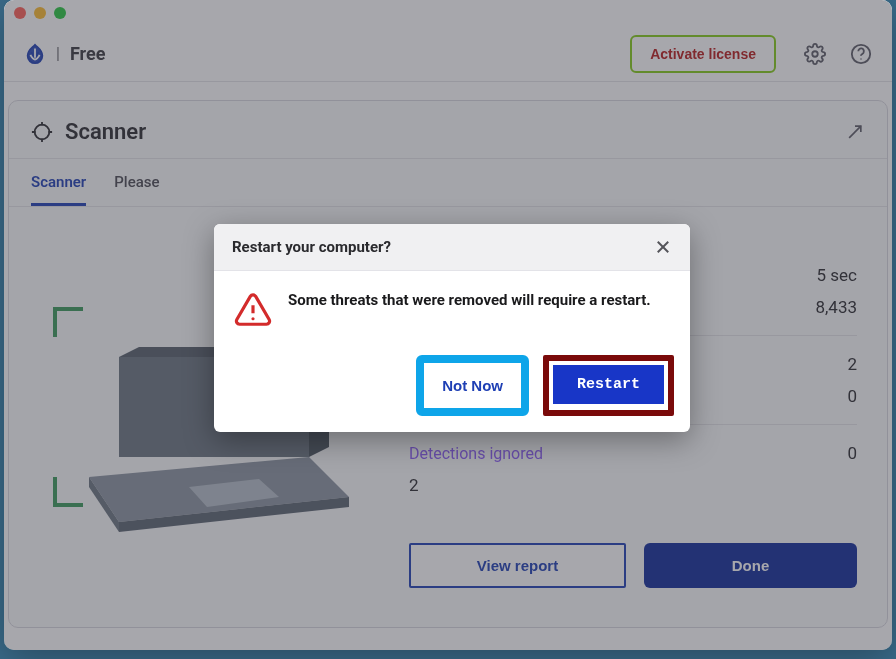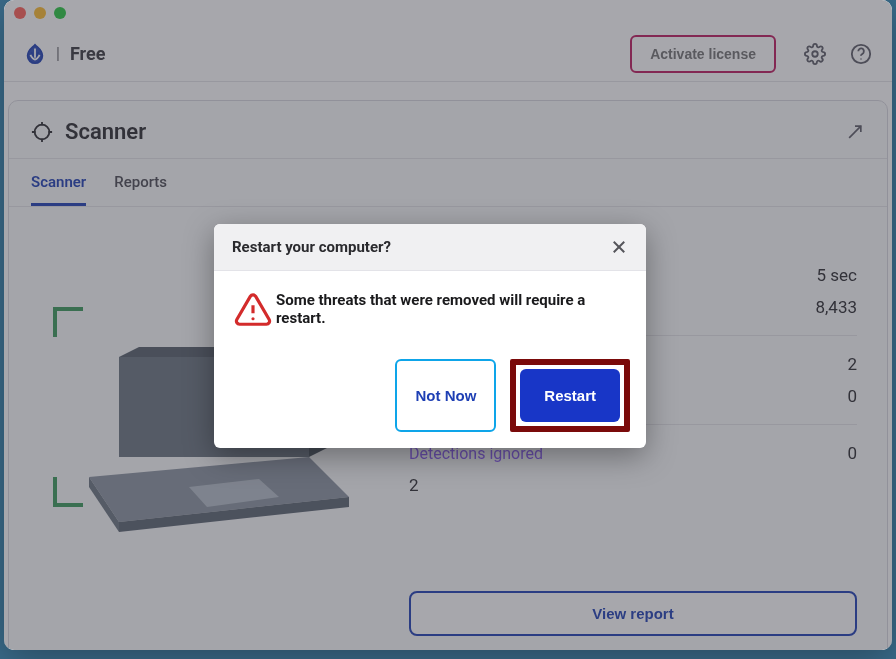--- a/index.html
+++ b/index.html
@@ -42,22 +42,22 @@
       border-bottom: 1px solid #e3e3e8;
     }
     .logo-m {
       width: 22px; height: 22px;
       color: #1e3fb4;
     }
     .divider-pipe { color: #6a6a70; font-size: 16px; }
     .app-plan { font-size: 18px; color: #3a3a3f; font-weight: 700; }
     .appbar-spacer { flex: 1; }
     .activate-btn {
-      border: 2px solid #be185d;
-      color: #737373;
+      border: 2px solid #84cc16;
+      color: #b91c1c;
       background: #fff;
       font-weight: 700;
       font-size: 14px;
       padding: 9px 18px;
       border-radius: 6px;
       cursor: pointer;
     }
     .icon-btn { width: 22px; height: 22px; color: #5c5c66; cursor: pointer; }
     .appbar .icon-btn + .icon-btn { margin-left: 14px; }
     .appbar .activate-btn { margin-right: 18px; }
@@ -143,23 +143,22 @@
       padding-top: 30px;
     }
     .btn-outline {
       flex: 1;
       border: 2px solid #1e3fb4;
       color: #1e3fb4;
       background: #fff;
       font-weight: 600;
       font-size: 15px;
       padding: 12px 0;
-      border-radius: 8px;
-      cursor: pointer;
-      margin-top: 48px;
+      border-radius: 2px;
+      cursor: pointer;
     }
     .btn-primary {
       flex: 1;
       border: none;
       background: #0f2a9a;
       color: #fff;
       font-weight: 600;
       font-size: 15px;
       padding: 12px 0;
       border-radius: 6px;
@@ -173,70 +172,71 @@
       background: rgba(60,60,70,.45);
       z-index: 10;
     }
 
     
     .modal {
       position: absolute;
       z-index: 20;
       top: 224px;
       left: 210px;
-      width: 432px;
+      width: 476px;
       background: #fff;
       border-radius: 6px;
       box-shadow: 0 8px 30px rgba(0,0,0,.35);
       overflow: hidden;
     }
     .modal-head {
       display: flex;
       align-items: center;
       justify-content: space-between;
       padding: 14px 18px;
       background: #f0f0f2;
       border-bottom: 1px solid #e3e3e8;
     }
     .modal-title { font-size: 15px; font-weight: 700; color: #2a2a2e; }
     .modal-close { width: 18px; height: 18px; color: #54545a; cursor: pointer; }
     .modal-body {
       display: flex;
-      gap: 4px;
+      gap: 16px;
       padding: 20px 20px 10px 20px;
       align-items: flex-start;
     }
     .warn-icon { width: 38px; height: 38px; color: #d32b2b; flex-shrink: 0; }
     .modal-headline { font-size: 15px; font-weight: 700; color: #1a1a1c; margin-bottom: 6px; }
     .modal-sub { font-size: 15px; color: #3a3a3f; }
     .modal-actions {
       display: flex;
       justify-content: flex-end;
       gap: 14px;
       padding: 16px 16px 16px 16px;
     }
     .modal-btn-outline {
-      border: 2px solid #0ea5e9;
+      border: 8px solid #0ea5e9;
       color: #1e3fb4;
       background: #fff;
       font-weight: 600;
       font-size: 15px;
       padding: 14px 18px;
       border-radius: 6px;
       cursor: pointer;
     }
     .modal-btn-primary {
       border: none;
       background: #1836c7;
       color: #fff;
       font-weight: 600;
       font-size: 15px;
-      padding: 18px 24px;
-      border-radius: 6px;
-      cursor: pointer;
+      padding: 11px 24px;
+      border-radius: 0;
+      cursor: pointer;
+      font-family: Liberation Mono, monospace;
     }
     .highlight-box {
       border: 6px solid #7a0a0a;
       padding: 4px;
       border-radius: 2px;
     }
 
     
     .bracket {
       position: absolute;
@@ -291,21 +291,21 @@
         <span class="panel-title">Scanner</span>
         <svg class="collapse-icon" viewBox="0 0 24 24" fill="none" stroke="currentColor" stroke-width="2">
           <line x1="5" y1="19" x2="19" y2="5"></line>
           <polyline points="12 5 19 5 19 12"></polyline>
           <polyline points="5 12 5 19 12 19" opacity="0"></polyline>
         </svg>
       </div>
 
       <div class="tabs">
         <div class="tab active">Scanner</div>
-        <div class="tab">Reports</div>
+        <div class="tab">Please</div>
       </div>
 
       <div class="panel-body">
         <div class="illustration">
           <svg class="laptop" viewBox="0 0 300 200">
             <polygon points="60,10 250,10 250,110 60,110" fill="#6a7580"></polygon>
             <polygon points="60,10 80,0 270,0 250,10" fill="#56606a"></polygon>
             <polygon points="250,10 270,0 270,100 250,110" fill="#4a545e"></polygon>
             <polygon points="30,130 250,110 290,150 60,175" fill="#8a94a0"></polygon>
             <polygon points="60,175 290,150 290,160 60,185" fill="#5a6470"></polygon>
@@ -342,20 +342,21 @@
               <span class="result-label">Detections ignored</span>
               <span class="result-val">0</span>
             </div>
             <div class="result-row">
               <span class="result-val">2</span>
             </div>
           </div>
 
           <div class="panel-footer">
             <button class="btn-outline">View report</button>
+            <button class="btn-primary">Done</button>
           </div>
         </div>
       </div>
     </div>
   </div>
 
   <div class="dim"></div>
 
   <div class="modal">
     <div class="modal-head">

